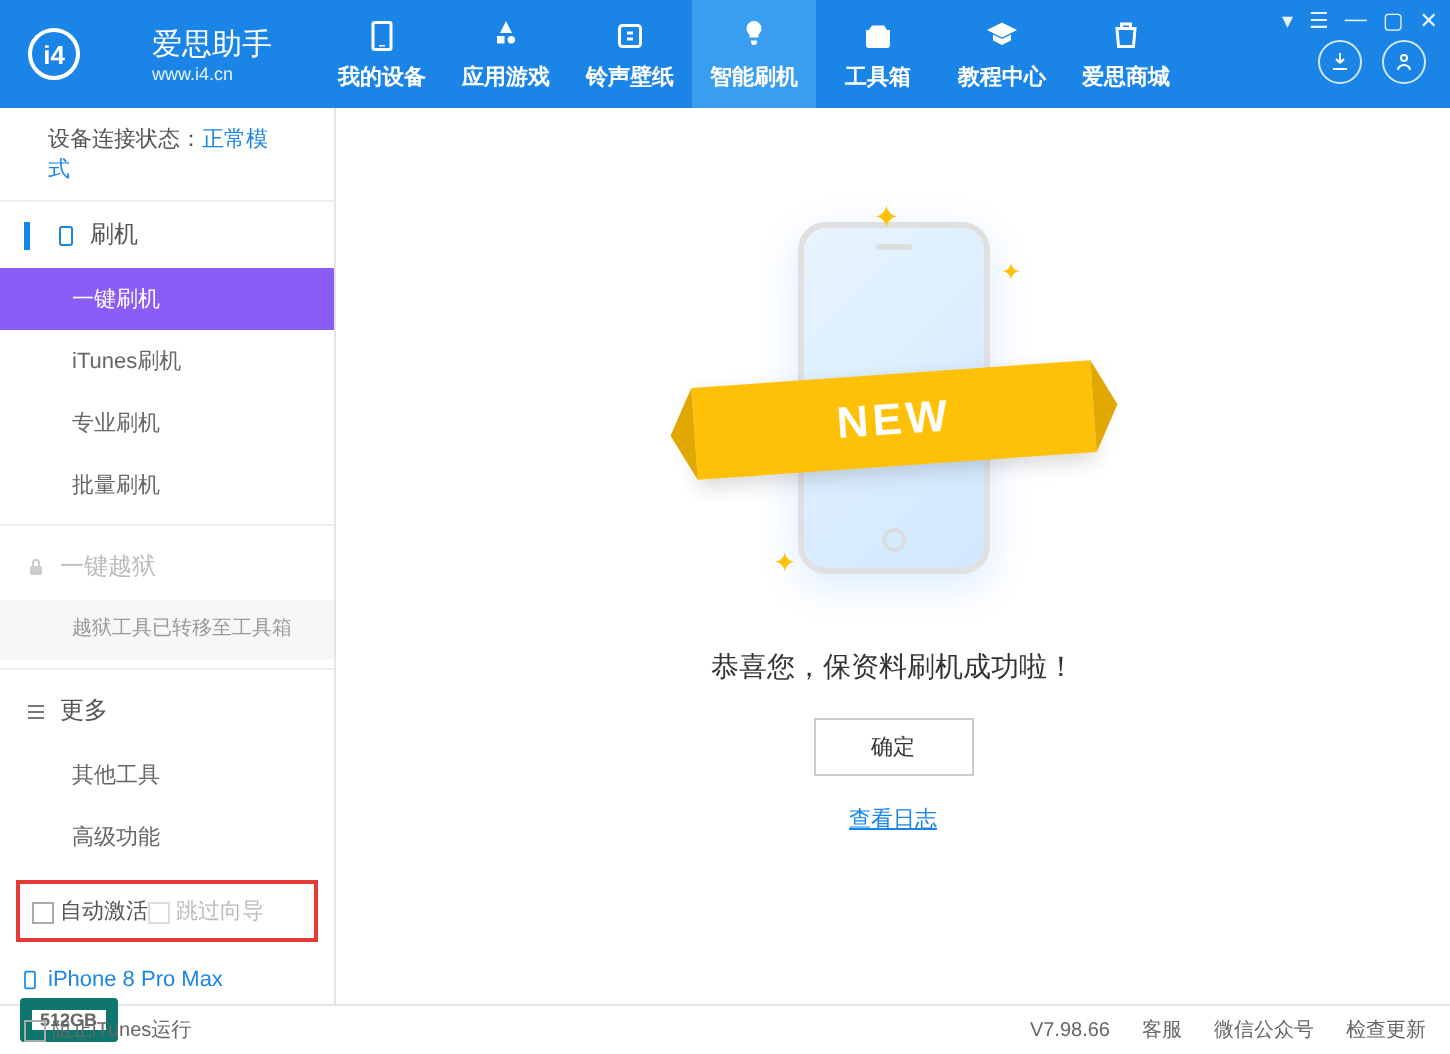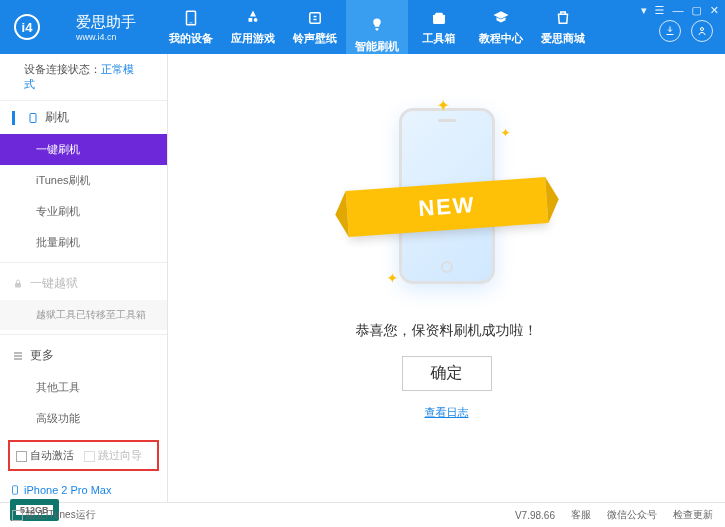--- a/index.html
+++ b/index.html
@@ -4,59 +4,59 @@
 <style>
 * { margin: 0; padding: 0; box-sizing: border-box; font-family: "Microsoft YaHei", Arial, sans-serif; }
 body { width: 725px; height: 527px; overflow: hidden; background: #fff; }
 .header { height: 54px; background: #1a85e6; display: flex; align-items: center; color: #fff; position: relative; }
 .logo-block { display: flex; align-items: center; padding: 0 14px; gap: 28px; }
 .logo-circle { width: 26px; height: 26px; border: 2px solid #fff; border-radius: 50%; display: flex; align-items: center; justify-content: center; font-size: 13px; font-weight: bold; margin-right: 8px; }
 .logo-text { font-size: 15px; font-weight: 500; }
 .logo-sub { font-size: 9px; opacity: 0.9; }
 .nav { display: flex; height: 100%; margin-left: 10px; font-weight: bold; }
 .nav-item { width: 62px; display: flex; flex-direction: column; align-items: center; justify-content: center; font-size: 11px; cursor: pointer; gap: 4px; }
-.nav-item.active { background: #3a9ef0; justify-content: flex-end; }
+.nav-item.active { background: #3a9ef0; }
 .nav-icon { width: 18px; height: 18px; display: flex; align-items: center; justify-content: center; }
 .nav-icon svg { fill: #fff; }
 .win-controls { position: absolute; right: 6px; top: 4px; display: flex; gap: 8px; font-size: 11px; }
 .win-controls span { cursor: pointer; opacity: 0.9; }
 .header-icons { position: absolute; right: 12px; top: 20px; display: flex; gap: 10px; }
 .header-icons .circ { width: 22px; height: 22px; border: 1.5px solid rgba(255,255,255,0.8); border-radius: 50%; display: flex; align-items: center; justify-content: center; cursor: pointer; }
 .main { display: flex; height: 448px; }
 .sidebar { width: 168px; border-right: 1px solid #e5e5e5; display: flex; flex-direction: column; }
 .status-row { padding: 8px 24px; font-size: 11px; color: #555; border-bottom: 1px solid #eee; }
 .status-val { color: #1a85e6; }
 .side-group { padding: 8px 12px; font-size: 12px; color: #555; display: flex; align-items: center; gap: 6px; }
 .side-group.locked { color: #bbb; }
 .side-items { }
 .side-item { padding: 8px 12px 8px 36px; font-size: 11px; color: #666; cursor: pointer; }
-.side-item.active { background: #6d28d9; color: #fff; }
+.side-item.active { background: #8b5cf6; color: #fff; }
 .side-item.note { font-size: 10px; color: #999; line-height: 1.4; background: #f7f7f7; padding: 8px 12px 8px 36px; }
 .side-sep { border-top: 1px solid #eee; margin: 4px 0; }
-.checkbox-row { border: 2px solid #e53935; margin: 6px 8px; padding: 6px 6px; display: flex; gap: 10px; font-size: 11px; color: #555; align-items: center; }
+.checkbox-row { border: 2px solid #e53935; margin: 6px 8px; padding: 6px 6px; display: flex; font-size: 11px; color: #555; align-items: center; }
 .chk { width: 11px; height: 11px; border: 1px solid #aaa; display: inline-block; margin-right: 3px; vertical-align: middle; }
 .chk.disabled { border-color: #ddd; }
 .device-info { padding: 6px 10px; font-size: 11px; }
 .device-name { color: #1a85e6; font-weight: 500; display: flex; align-items: center; gap: 4px; }
 .device-storage { display: inline-block; border: 6px solid #0f766e; padding: 0 4px; font-size: 9px; color: #666; margin-top: 2px; border-radius: 2px; font-weight: bold; }
 .content { flex: 1; display: flex; flex-direction: column; align-items: center; justify-content: center; padding-bottom: 40px; position: relative; }
 .phone-illust { width: 120px; height: 200px; position: relative; margin-bottom: 10px; }
 .phone-body { position: absolute; top: 12px; left: 12px; width: 96px; height: 176px; border: 3px solid #e0e0e0; border-radius: 14px; background: linear-gradient(135deg,#e8f4ff,#d0e8ff); box-shadow: 0 6px 20px rgba(0,120,255,0.15); }
 .phone-home { position: absolute; bottom: 8px; left: 50%; transform: translateX(-50%); width: 12px; height: 12px; border: 2px solid #ddd; border-radius: 50%; }
 .phone-speaker { position: absolute; top: 8px; left: 50%; transform: translateX(-50%); width: 18px; height: 3px; background: #ddd; border-radius: 2px; }
 .sparkle { position: absolute; color: #ffc107; font-size: 16px; }
 .sp1 { top: 0; left: 50px; }
 .sp2 { top: 30px; right: -4px; font-size: 12px; }
 .sp3 { bottom: 10px; left: 0; font-size: 14px; }
 .new-banner { position: absolute; top: 88px; left: -40px; width: 200px; height: 46px; background: #ffc107; transform: rotate(-4deg); display: flex; align-items: center; justify-content: center; color: #fff; font-weight: 900; font-size: 22px; letter-spacing: 2px; box-shadow: 0 4px 10px rgba(0,0,0,0.15); }
 .new-banner::before, .new-banner::after { content: ''; position: absolute; top: 0; width: 0; height: 0; border-top: 23px solid transparent; border-bottom: 23px solid transparent; }
 .new-banner::before { left: -12px; border-right: 12px solid #e0a800; }
 .new-banner::after { right: -12px; border-left: 12px solid #e0a800; }
 .success-text { font-size: 14px; color: #333; margin-top: 16px; }
-.ok-btn { margin-top: 16px; padding: 6px 28px; border: 1px solid #ccc; background: #fff; font-size: 16px; cursor: pointer; color: #333; }
+.ok-btn { margin-top: 16px; padding: 6px 28px; border: 1px solid #ccc; background: #fff; font-size: 11px; cursor: pointer; color: #333; }
 .log-link { margin-top: 14px; font-size: 11px; color: #1a85e6; cursor: pointer; text-decoration: underline; }
 .footer { height: 25px; border-top: 1px solid #e5e5e5; display: flex; padding: 0 12px; font-size: 10px; color: #666; justify-content: space-between; }
 .footer-left { display: flex; align-items: center; gap: 6px; }
 .footer-right { display: flex; gap: 16px; align-items: center; margin-left: 32px; }
 .footer-right span { cursor: pointer; }
 .blue-bar { width: 3px; height: 14px; background: #1a85e6; display: inline-block; margin-right: 6px; vertical-align: middle; }
 .grey-lbl { color: #bbb; }
 </style>
 </head>
 <body>
@@ -191,21 +191,21 @@
     <div style="flex:1"></div>
     <div class="checkbox-row">
       <label><span class="chk"></span><span>自动激活</span></label>
       <label class="grey-lbl"><span class="chk disabled"></span><span>跳过向导</span></label>
     </div>
     <div class="device-info">
       <div class="device-name">
         <svg width="10" height="14" viewBox="0 0 24 24">
             <rect x="6" y="2" width="12" height="20" rx="2" fill="none" stroke="#1a85e6" stroke-width="2"></rect>
           </svg>
-        <span>iPhone 2 Pro Max</span>
+        <span>iPhone 8 Pro Max</span>
       </div>
       <span class="device-storage">512GB</span>
       
     </div>
   </div>
 
   <div class="content">
     <div class="phone-illust">
       <div class="phone-body">
         <div class="phone-speaker"></div>

